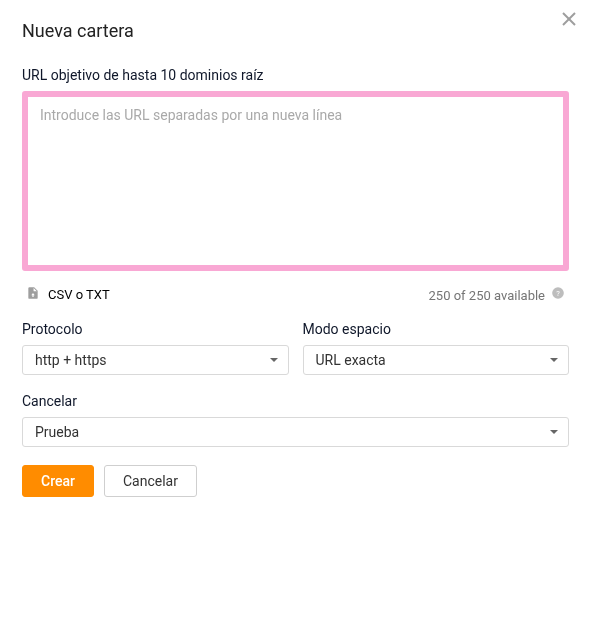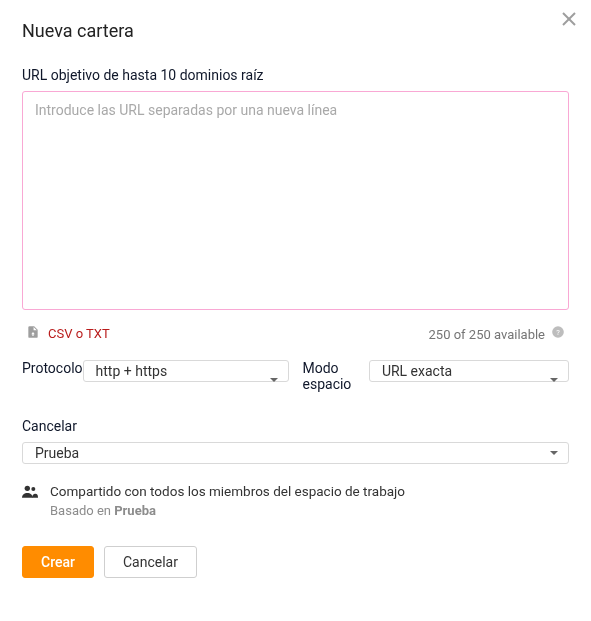--- a/index.html
+++ b/index.html
@@ -2,31 +2,31 @@
 <html><head>
 <meta charset="utf-8">
 <style>
   *{box-sizing:border-box;margin:0;padding:0;font-family:-apple-system,BlinkMacSystemFont,"Segoe UI",Roboto,Helvetica,Arial,sans-serif}
   body{width:591px;height:621px;background:#fff;color:#333;font-size:14px;position:relative}
   .modal{padding:20px 22px}
   .close{position:absolute;top:10px;right:14px;cursor:pointer;color:#9e9e9e;font-size:20px;line-height:1}
   .close svg{width:16px;height:16px;stroke:#9e9e9e;stroke-width:2}
   h1.title{font-size:18px;font-weight:400;color:#222;margin-bottom:26px}
   .label{font-size:14px;color:#0f172a;margin-bottom:8px;display:block}
-  textarea.urls{width:100%;height:219px;border:1px solid #f9a8d4;border-radius:3px;padding:10px 12px;font-size:14px;color:#333;resize:none;outline:none}
+  textarea.urls{width:100%;height:180px;border:6px solid #f9a8d4;border-radius:3px;padding:10px 12px;font-size:14px;color:#333;resize:none;outline:none}
   textarea.urls::placeholder{color:#a9a9a9}
   .under-row{display:flex;justify-content:space-between;align-items:center;margin-top:12px;margin-bottom:18px;padding:0 4px}
-  .upload{display:flex;align-items:center;gap:8px;color:#b91c1c;font-size:13px;cursor:pointer}
+  .upload{display:flex;align-items:center;gap:8px;color:#000000;font-size:13px;cursor:pointer}
   .upload svg{width:14px;height:14px;fill:#9e9e9e}
   .avail{display:flex;align-items:flex-end;gap:6px;color:#757575;font-size:13px}
   .avail svg{width:14px;height:14px;fill:#bdbdbd}
   .row2{display:flex;gap:14px;margin-bottom:18px}
-  .col{flex:1;display:flex;flex-direction:row}
+  .col{flex:1;display:flex;flex-direction:column}
   .select{position:relative;width:100%}
-  .select-box{width:100%;height:22px;border:1px solid #d9d9d9;border-radius:3px;padding:0 30px 0 12px;font-size:14px;color:#333;background:#fff;display:flex;align-items:center;cursor:pointer}
+  .select-box{width:100%;height:30px;border:1px solid #d9d9d9;border-radius:3px;padding:0 30px 0 12px;font-size:14px;color:#333;background:#fff;display:flex;align-items:center;cursor:pointer}
   .select .caret{position:absolute;right:10px;top:50%;transform:translateY(-50%);pointer-events:none}
   .select .caret svg{width:10px;height:10px;fill:#666}
   input.text{width:100%;height:34px;border:1px solid #d9d9d9;border-radius:3px;padding:0 12px;font-size:14px;color:#333;outline:none}
   .field{margin-bottom:18px}
   .shared{display:flex;gap:12px;margin-top:6px;margin-bottom:26px}
   .shared .icon svg{width:16px;height:14px;fill:#333;margin-top:2px}
   .shared .txt{font-size:13.5px;color:#333;line-height:1.35}
   .shared .sub{color:#8c8c8c;font-size:13px;margin-top:2px}
   .shared .sub b{color:#8c8c8c;font-weight:700}
   .actions{display:flex;gap:10px}
@@ -102,33 +102,19 @@
     <div class="select">
       <div class="select-box">
           <span>Prueba</span>
         </div>
       <span class="caret"><svg viewBox="0 0 10 10">
             <path d="M1 3l4 4 4-4z"></path>
           </svg></span>
     </div>
   </div>
 
-  <div class="shared">
-    <span class="icon">
-      <svg viewBox="0 0 24 20">
-          <circle cx="8" cy="6" r="4"></circle>
-          <circle cx="17" cy="7" r="3"></circle>
-          <path d="M0 20c0-4 3.5-7 8-7s8 3 8 7H0z"></path>
-          <path d="M15 20c0-3 2-6 5-6s4 2 4 6h-9z"></path>
-        </svg>
-    </span>
-    <div class="txt">
-      <div>Compartido con todos los miembros del espacio de trabajo</div>
-      <div class="sub"><span>Basado en </span><b>Prueba</b></div>
-    </div>
-  </div>
 
   <div class="actions">
     <button class="primary">Crear</button>
     <button class="secondary">Cancelar</button>
   </div>
 
 </div>
 
 </body></html>

